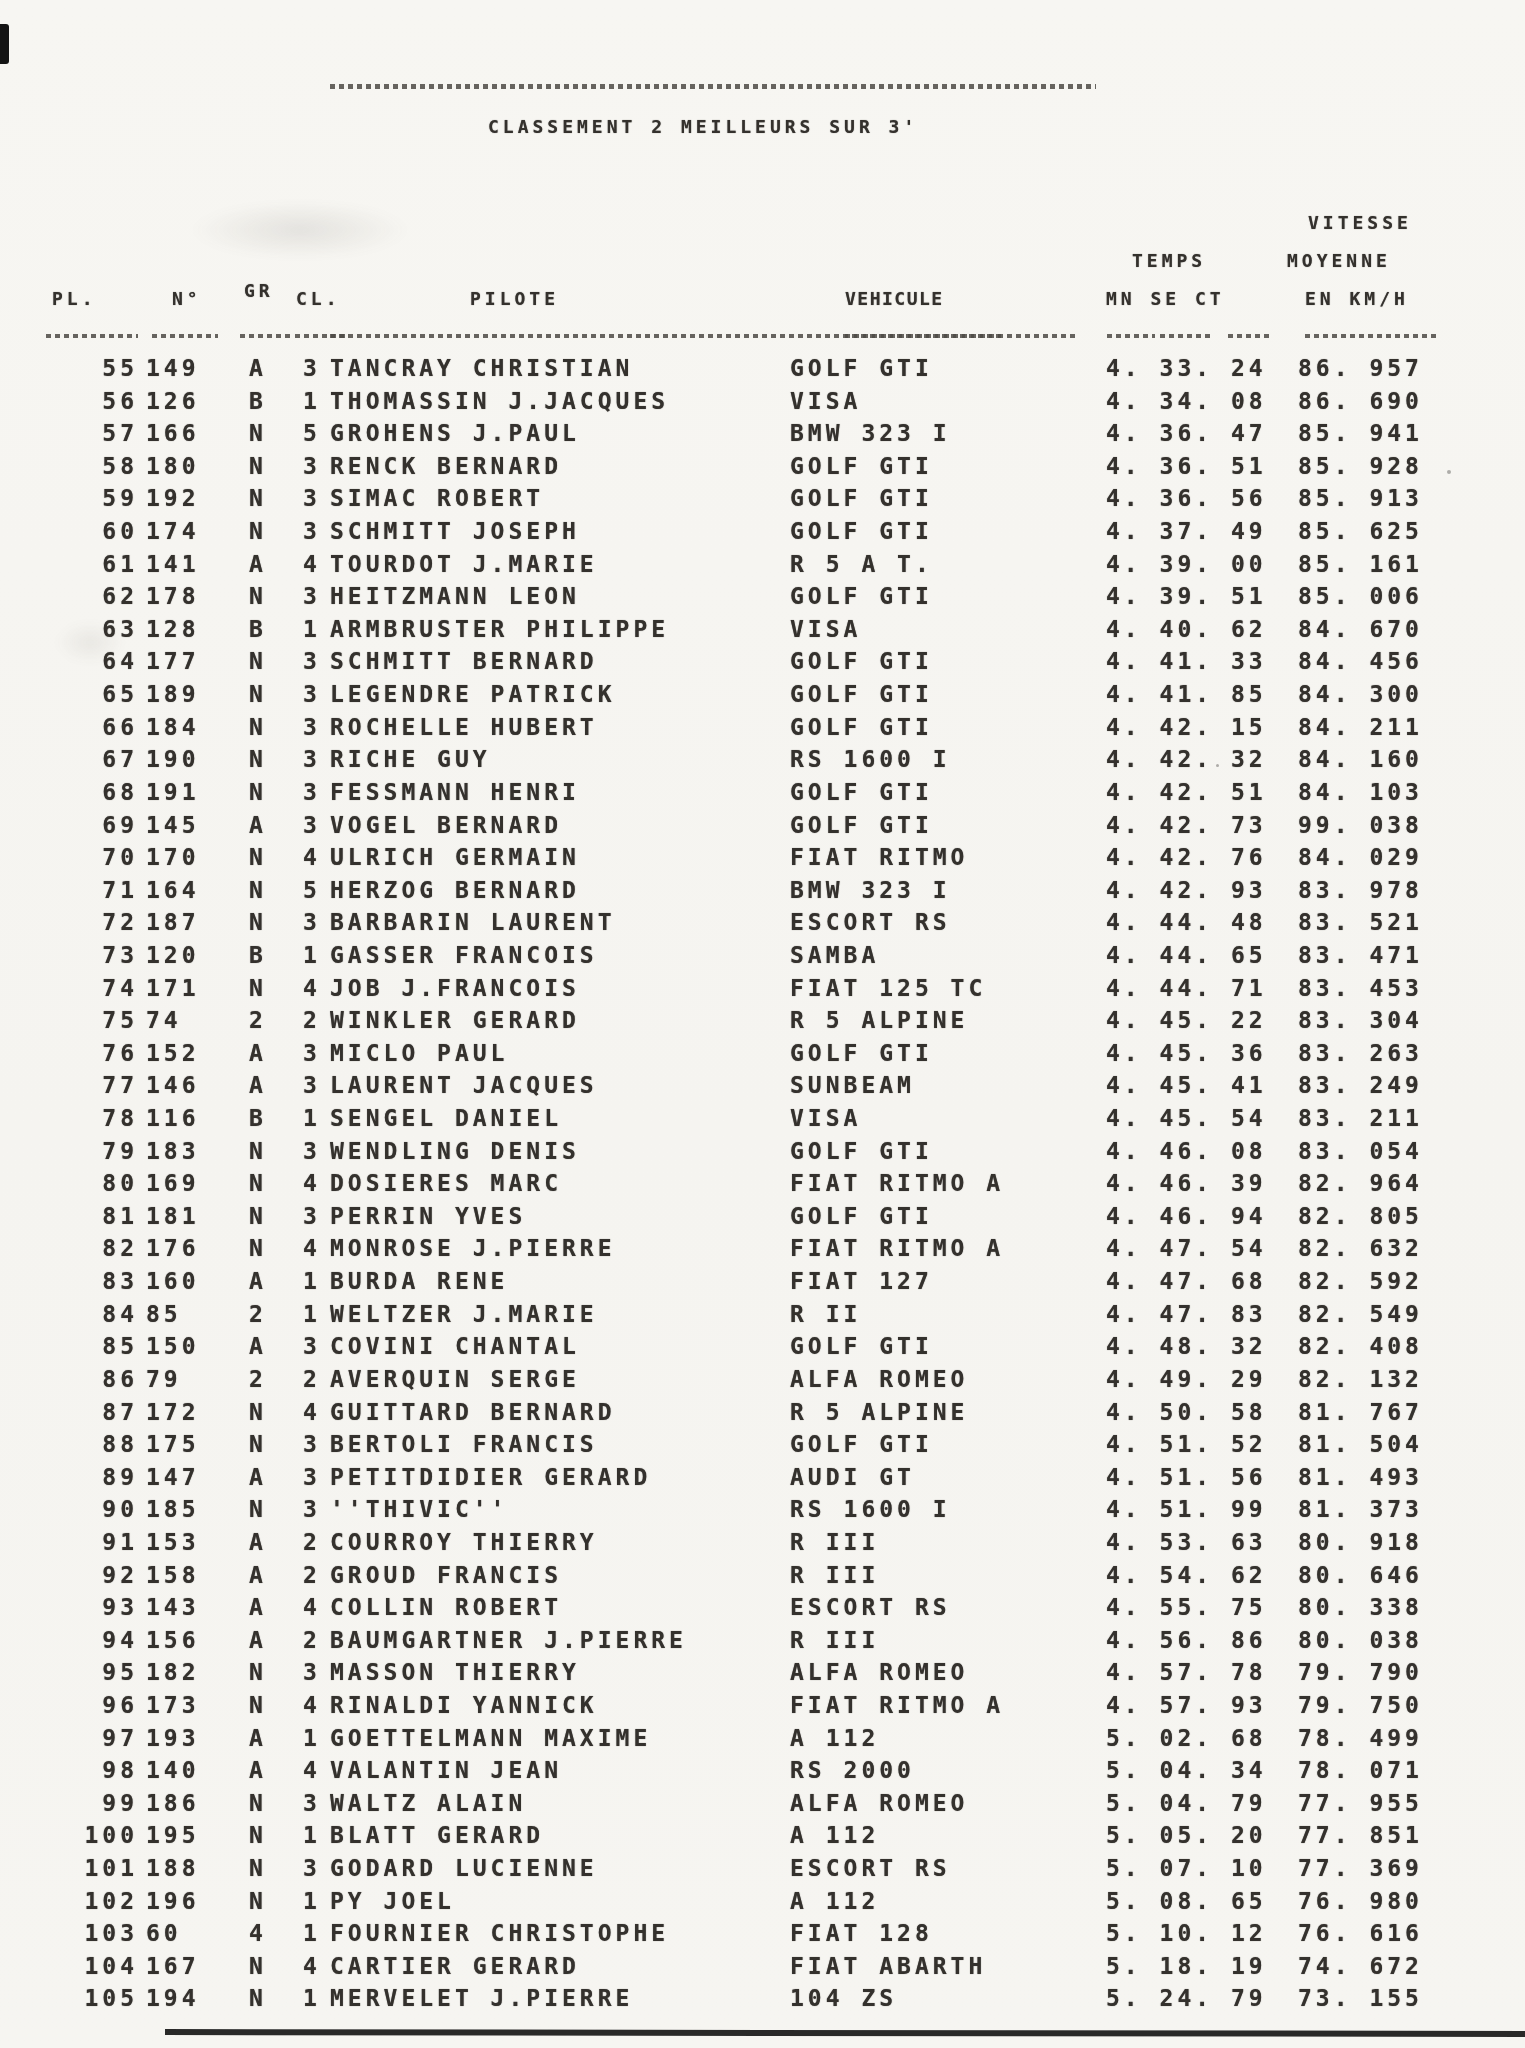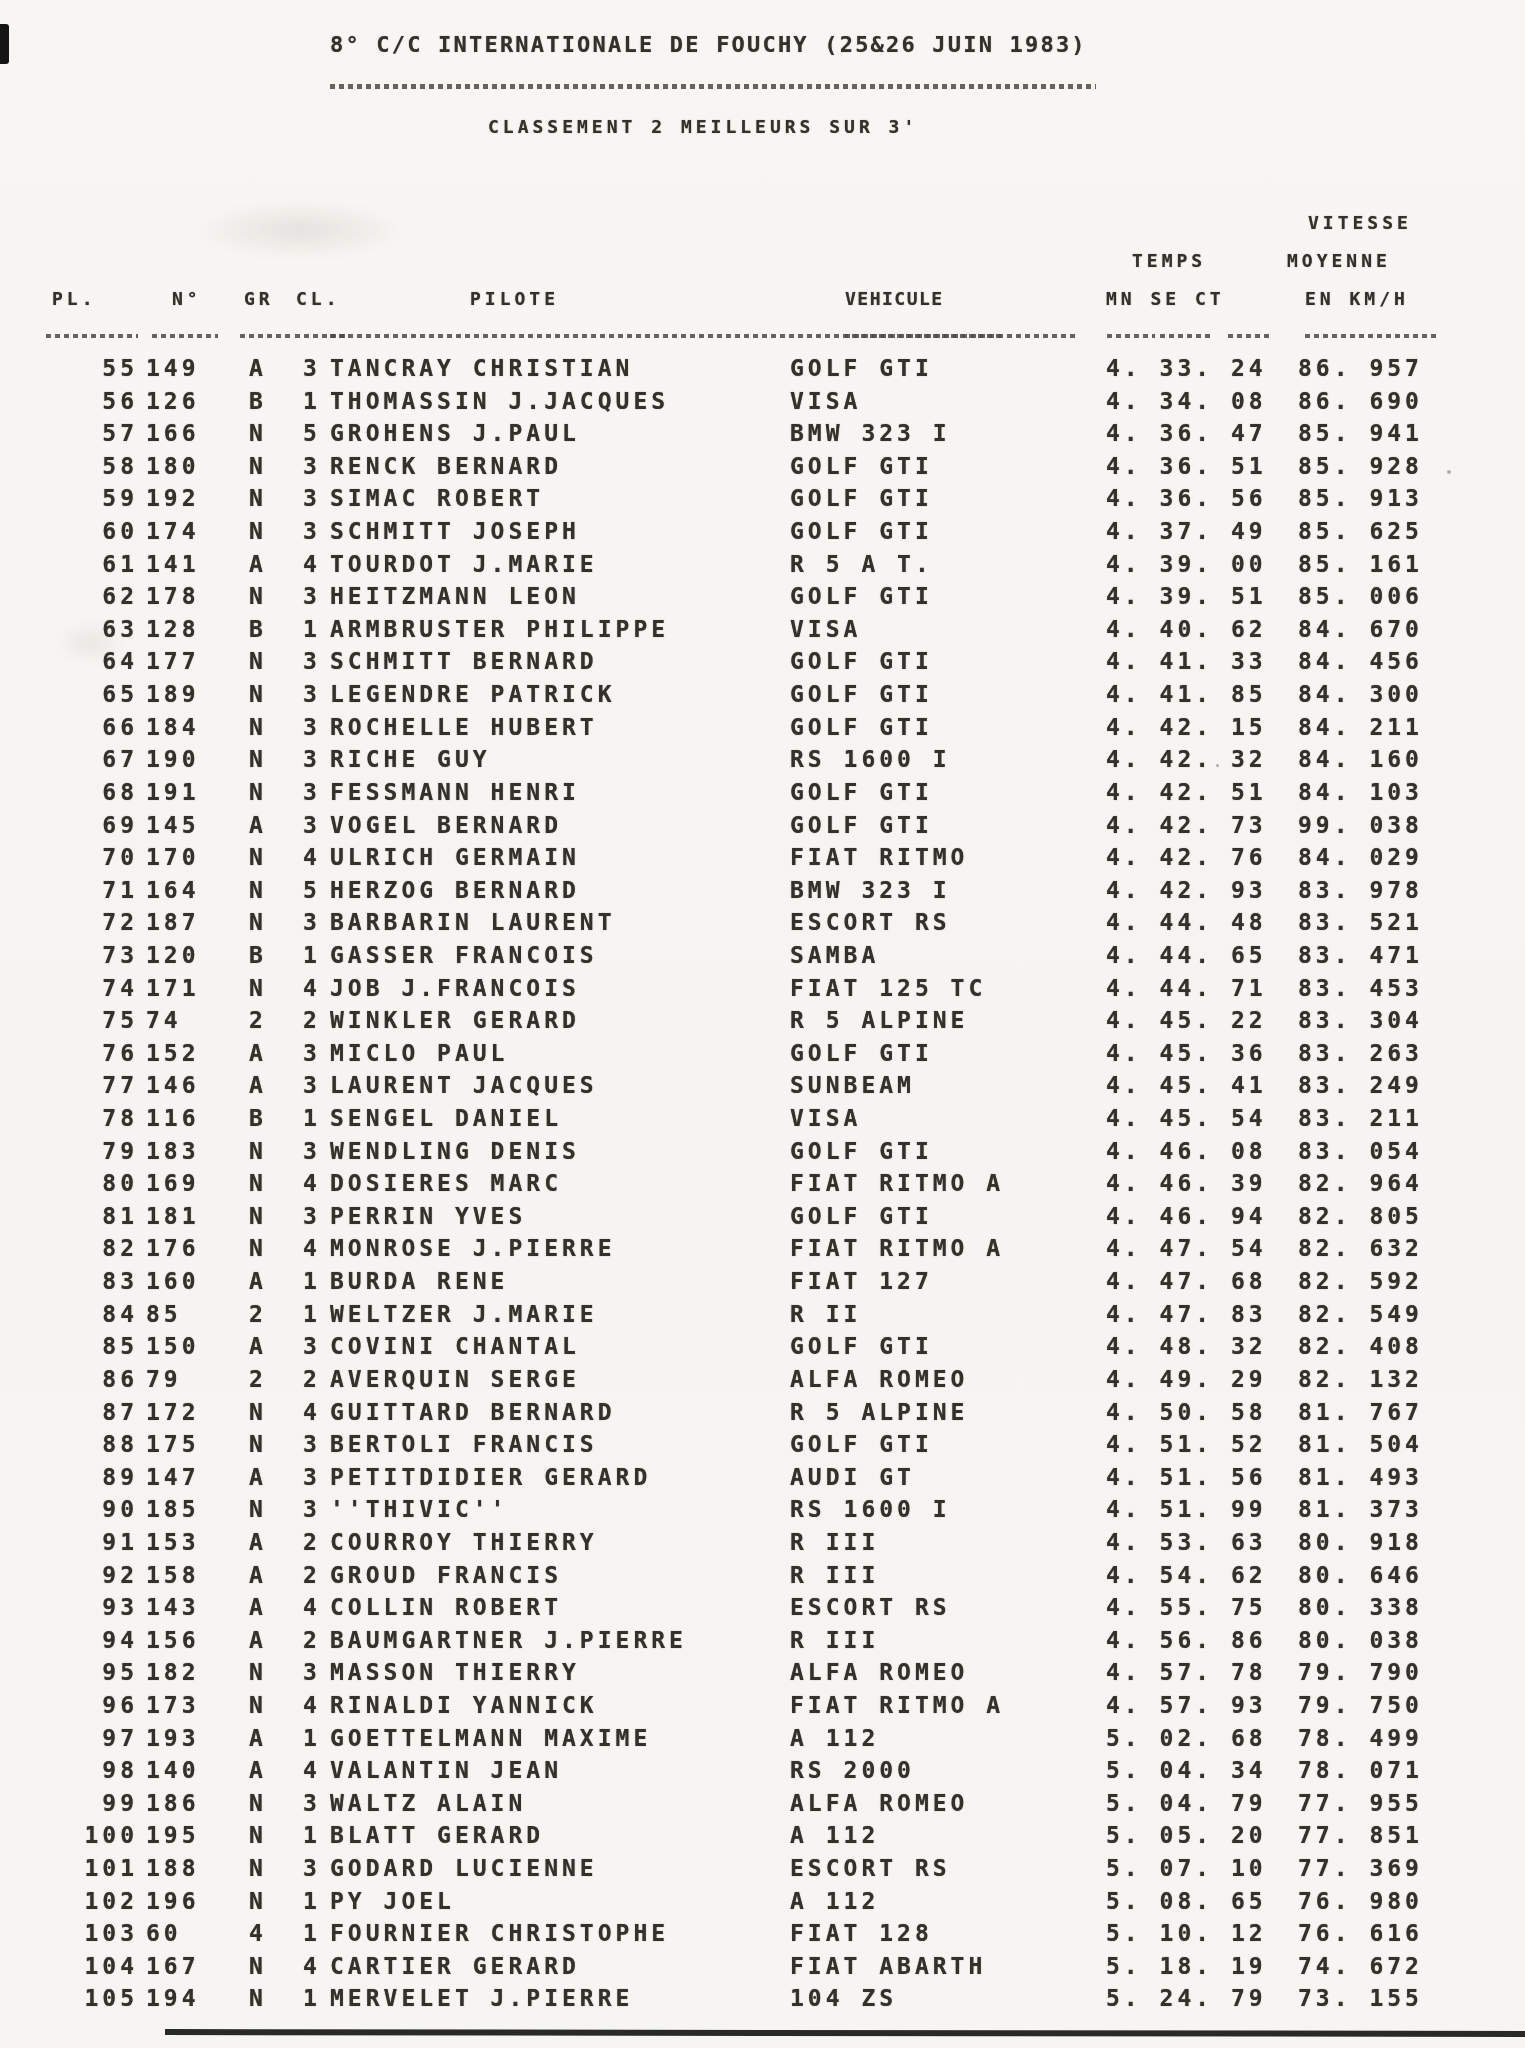--- a/index.html
+++ b/index.html
@@ -70,31 +70,30 @@
 
 <div class="page">
 
   <div class="artifact-topleft"></div>
   <div class="artifact-bottomline"></div>
   <div class="smudge s1"></div>
   <div class="smudge s2"></div>
   <div class="speck k1"></div>
   <div class="speck k2"></div>
 
-  <div class="mono title">8° C/C INTERNATIONALE DE FOUCHY (25&amp;26 JUIN 1983)</div>
   <div class="rule thick" style="left:330px;top:84px;width:766px;"></div>
   <div class="mono subtitle">CLASSEMENT 2 MEILLEURS SUR 3'</div>
 
   <div class="mono hdr" style="left:1308px;top:208px;">VITESSE</div>
   <div class="mono hdr" style="left:1132px;top:246px;">TEMPS</div>
   <div class="mono hdr" style="left:1247px;top:246px;padding-left:40px;">MOYENNE</div>
 
   <div class="mono hdr" style="left:52px;top:284px;">PL.</div>
   <div class="mono hdr" style="left:172px;top:284px;">N°</div>
-  <div class="mono hdr" style="left:244px;top:284px;">GR</div>
+  <div class="mono hdr" style="left:244px;top:276px;">GR</div>
   <div class="mono hdr" style="left:296px;top:284px;">CL.</div>
   <div class="mono hdr" style="left:470px;top:284px;">PILOTE</div>
   <div class="mono hdr tight" style="left:845px;top:284px;">VEHICULE</div>
   <div class="mono hdr" style="left:1106px;top:284px;">MN SE CT</div>
   <div class="mono hdr" style="left:1305px;top:284px;">EN KM/H</div>
 
   <div class="rule" style="left:46px;top:334px;width:92px;"></div>
   <div class="rule" style="left:152px;top:334px;width:66px;"></div>
   <div class="rule" style="left:240px;top:334px;width:50px;"></div>
   <div class="rule" style="left:295px;top:334px;width:53px;"></div>

